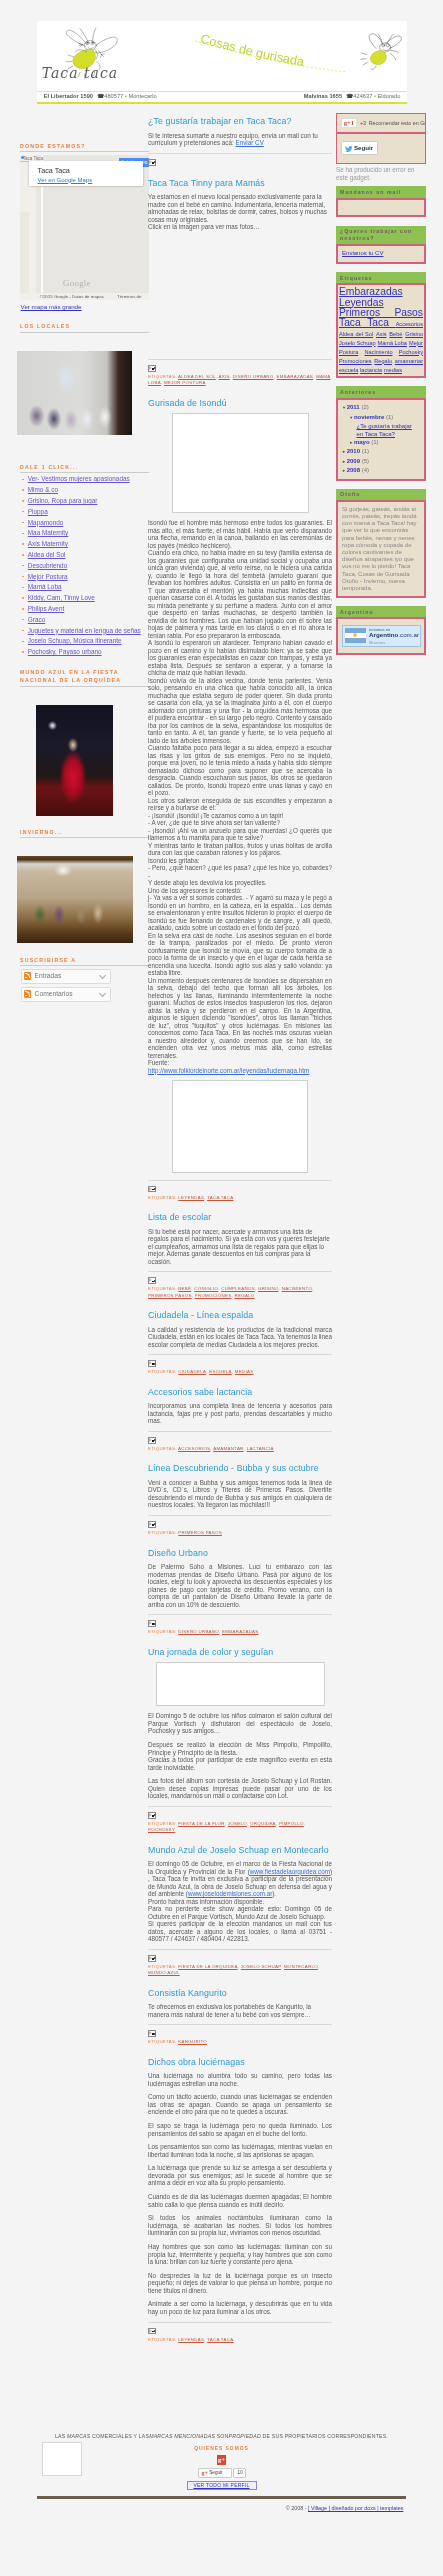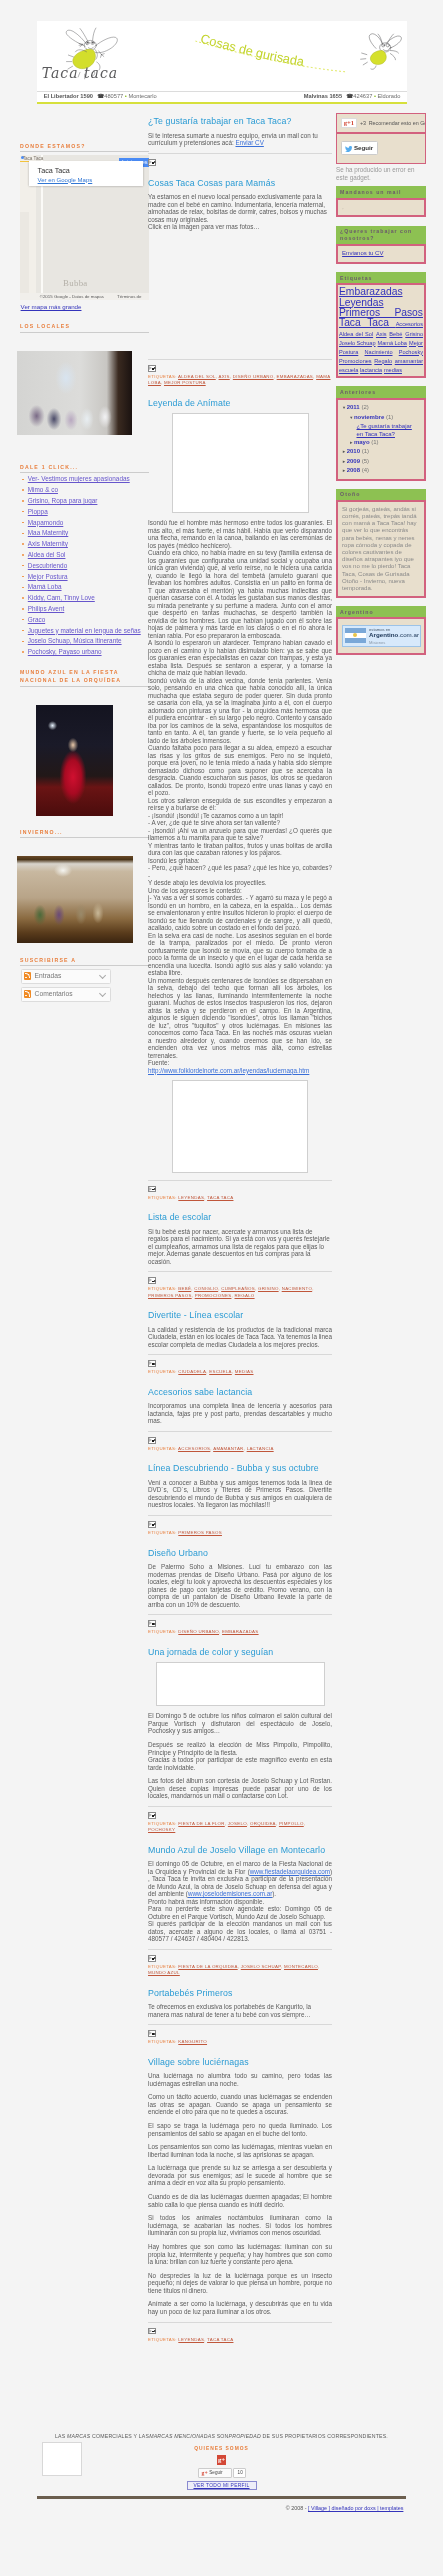--- a/index.html
+++ b/index.html
@@ -318,21 +318,21 @@
           <div class="map-road"></div>
           <div class="map-topbar"></div>
           <div class="map-pin-dot"></div>
           <div class="map-label">Taca Taca</div>
           <div class="map-login">Iniciar sesión</div>
           <div class="map-star">★</div>
           <div class="infowin">
             <div class="t">Taca Taca</div>
             <a class="s">Ver en Google Maps</a>
           </div>
-          <div class="map-ggl">Bubba</div>
+          <div class="map-ggl">Google</div>
           <div class="map-foot">
             <span style="left:19.6px">©2015 Google - Datos de mapas</span>
             <span style="left:97px">Términos de uso</span>
           </div>
         </div>
         <a class="mapmore">Ver mapa más grande</a>
       </div>
 
       <div class="sb-block gap">
         <div class="sb-h">LOS LOCALES</div>
@@ -392,33 +392,33 @@
       <div class="post">
         <h2>¿Te gustaría trabajar en Taca Taca?</h2>
         <p class="nojust"><span>Si te interesa sumarte a nuestro equipo, envía un mail con tu currículum y pretensiones acá: </span><a>Enviar CV</a></p>
         <div class="post-foot">
           <span class="mailicon"><span class="mailarrow"></span></span>
         </div>
       </div>
       <div class="post-sep"></div>
 
       <div class="post">
-        <h2>Cosas Taca Cosas para Mamás</h2>
+        <h2>Taca Taca Tinny para Mamás</h2>
         <p class="nojust">Ya estamos en el nuevo local pensado exclusivamente para la madre con el bebé en camino. Indumentaria, lencería maternal, almohadas de relax, bolsitas de dormir, catres, bolsos y muchas cosas muy originales.
 Click en la imagen para ver mas fotos…</p>
         <div class="imgmissing"></div>
         <div class="post-foot">
           <span class="mailicon"><span class="mailarrow"></span></span>
           <div class="tags"><span>ETIQUETAS: </span><a>ALDEA DEL SOL</a><span class="tagsep">, </span><a>AXIS</a><span class="tagsep">, </span><a>DISEÑO URBANO</a><span class="tagsep">, </span><a>EMBARAZADAS</a><span class="tagsep">, </span><a>MAMÁ LOBA</a><span class="tagsep">, </span><a>MEJOR POSTURA</a></div>
         </div>
       </div>
       <div class="post-sep"></div>
 
       <div class="post">
-        <h2>Leyenda de Anímate</h2>
+        <h2>Gurisada de Isondú</h2>
         <div class="pimg ph-night1"></div>
         <div id="isondu-body">
             <p class="tight">Isondú fue el hombre más hermoso entre todos los guaraníes. El más alto, el más fuerte, el más hábil. Había que verlo disparando una flecha, remando en la canoa, bailando en las ceremonias de los payés (médico hechicero).</p>
             <p class="tight">Cuando era chico, no había madre en su tevy (familia extensa de los guaraníes que configuraba una unidad social y ocupaba una única gran vivienda) que, al verlo reírse, no le hiciera una caricia y, cuando le llegó la hora del tembetá (amuleto guaraní que llevaban los hombres adultos. Consistía en un palito en forma de T que atravesaba el mentón) ya había muchas indiecitas que querían casarse con él. A todas les gustaban sus manos diestras, su mirada penetrante y su perfume a madera. Junto con el amor que despertó en tantas muchachas, se despertó también la envidia de los hombres. Los que habían jugado con él sobre las hojas de palmera y más tarde en los claros o en el río ahora le tenían rabia. Por eso prepararon la emboscada.</p>
             <p class="tight">A Isondú lo esperaron un atardecer. Temprano habían cavado el pozo en el camino y lo habían disimulado bien: ya se sabe que los guaraníes eran especialistas en cazar con trampas, y esta ya estaba lista. Después se sentaron a esperar, y a tomarse la chicha de maíz que habían llevado.</p>
             <p class="tight">Isondú volvía de la aldea vecina, donde tenía parientes. Venía solo, pensando en una chica que había conocido allí, la única muchacha que estaba seguro de poder querer. Sin duda pronto se casaría con ella, ya se la imaginaba junto a él, con el cuerpo adornado con pinturas y una flor - la orquídea más hermosa que él pudiera encontrar - en su largo pelo negro. Contento y cansado iba por los caminos de la selva, espantándose los mosquitos de tanto en tanto. A él, tan grande y fuerte, se lo veía pequeño al lado de los árboles inmensos.</p>
             <p class="tight">Cuando faltaba poco para llegar a su aldea, empezó a escuchar las risas y los gritos de sus enemigos. Pero no se inquietó, porque era joven, no le tenía miedo a nada y había sido siempre demasiado dichoso como para suponer que se acercaba la desgracia. Cuando escucharon sus pasos, los otros se quedaron callados. De pronto, Isondú tropezó entre unas lianas y cayó en el pozo.</p>
             <p class="tight">Los otros salieron enseguida de sus escondites y empezaron a reírse y a burlarse de él:</p>
             <p class="tight">- ¡Isondú! ¡Isondú! ¡Te cazamos como a un tapir!</p>
             <p class="tight">- A ver, ¿de qué te sirve ahora ser tan valiente?</p>
@@ -445,21 +445,21 @@
         <h2>Lista de escolar</h2>
         <p class="nojust">Si tu bebé está por nacer, acercate y armamos una lista de regalos para el nacimiento. Si ya está con vos y querés festejarle el cumpleaños, armamos una lista de regalos para que elijas lo mejor. Ademas ganate descuentos en tus compras para la ocasión.</p>
         <div class="post-foot">
           <span class="mailicon"><span class="mailarrow"></span></span>
           <div class="tags"><span>ETIQUETAS: </span><a>BEBÉ</a><span class="tagsep">, </span><a>CONIGLIO</a><span class="tagsep">, </span><a>CUMPLEAÑOS</a><span class="tagsep">, </span><a>GRISINO</a><span class="tagsep">, </span><a>NACIMIENTO</a><span class="tagsep">, </span><a>PRIMEROS PASOS</a><span class="tagsep">, </span><a>PROMOCIONES</a><span class="tagsep">, </span><a>REGALO</a></div>
         </div>
       </div>
       <div class="post-sep"></div>
 
       <div class="post">
-        <h2>Divertite - Línea escolar</h2>
+        <h2>Ciudadela - Línea espalda</h2>
         <p>La calidad y resistencia de los productos de la tradicional marca Ciudadela, están en los locales de Taca Taca. Ya tenemos la linea escolar completa de medias Ciudadela a los mejores precios.</p>
         <div class="post-foot">
           <span class="mailicon"><span class="mailarrow"></span></span>
           <div class="tags"><span>ETIQUETAS: </span><a>CIUDADELA</a><span class="tagsep">, </span><a>ESCUELA</a><span class="tagsep">, </span><a>MEDIAS</a></div>
         </div>
       </div>
       <div class="post-sep"></div>
 
       <div class="post">
         <h2>Accesorios sabe lactancia</h2>
@@ -499,41 +499,41 @@
 Gracias a todos por participar de este magnífico evento en esta tarde inolvidable.</p>
         <p>Las fotos del álbum son cortesía de Joselo Schuap y Lot Rostan. Quien desee copias impresas puede pasar por uno de los locales, mandarnos un mail o contactarse con Lot.</p>
         <div class="post-foot">
           <span class="mailicon"><span class="mailarrow"></span></span>
           <div class="tags"><span>ETIQUETAS: </span><a>FIESTA DE LA FLOR</a><span class="tagsep">, </span><a>JOSELO</a><span class="tagsep">, </span><a>ORQUÍDEA</a><span class="tagsep">, </span><a>PIMPOLLO</a><span class="tagsep">, </span><a>POCHOSKY</a></div>
         </div>
       </div>
       <div class="post-sep"></div>
 
       <div class="post">
-        <h2>Mundo Azul de Joselo Village en Montecarlo</h2>
+        <h2>Mundo Azul de Joselo Schuap en Montecarlo</h2>
         <p><span>El domingo 05 de Octubre, en el marco de la Fiesta Nacional de la Orquidea y Provincial de la Flor (</span><a>www.fiestadelaorquidea.com</a><span>) , Taca Taca te invita en exclusiva a participar de la presentación de Mundo Azul, la obra de Joselo Schuap en defensa del agua y del ambiente (</span><a>www.joselodemisiones.com.ar</a><span>).</span><br><span>Pronto habrá más información disponible.</span><br><span>Para no perderte este show agendate esto: Domingo 05 de Octubre en el Parque Vortisch, Mundo Azul de Joselo Schuapp.</span><br><span>Si querés participar de la elección mandanos un mail con tus datos, acercate a alguno de los locales, o llamá al 03751 - 480577 / 424637 / 480404 / 422813.</span></p>
         <div class="post-foot">
           <span class="mailicon"><span class="mailarrow"></span></span>
           <div class="tags"><span>ETIQUETAS: </span><a>FIESTA DE LA ORQUÍDEA</a><span class="tagsep">, </span><a>JOSELO SCHUAP</a><span class="tagsep">, </span><a>MONTECARLO</a><span class="tagsep">, </span><a>MUNDO AZUL</a></div>
         </div>
       </div>
       <div class="post-sep"></div>
 
       <div class="post">
-        <h2>Portabebés Primeros</h2>
+        <h2>Consistía Kangurito</h2>
         <p class="nojust">Te ofrecemos en exclusiva los portabebés de Kangurito, la manera mas natural de tener a tu bebé con vos siempre…</p>
         <div class="post-foot">
           <span class="mailicon"><span class="mailarrow"></span></span>
           <div class="tags"><span>ETIQUETAS: </span><a>KANGURITO</a></div>
         </div>
       </div>
       <div class="post-sep"></div>
 
       <div class="post">
-        <h2>Village sobre luciérnagas</h2>
+        <h2>Dichos obra luciérnagas</h2>
         <div id="dichos-body">
             <p>Una luciérnaga no alumbra todo su camino, pero todas las luciérnagas estrellan una noche.</p>
             <p>Como un tácito acuerdo, cuando unas luciérnagas se encienden las otras se apagan. Cuando se apaga un pensamiento se enciende el otro para que no te quedes a oscuras.</p>
             <p>El sapo se traga la luciérnaga pero no queda iluminado. Los pensamientos del sabio se apagan en el buche del tonto.</p>
             <p>Los pensamientos son como las luciérnagas, mientras vuelan en libertad iluminan toda la noche, si las aprisionas se apagan.</p>
             <p>La luciérnaga que prende su luz se arriesga a ser descubierta y devorada por sus enemigos; así le sucede al hombre que se anima a decir en voz alta su propio pensamiento.</p>
             <p>Cuando es de día las luciérnagas duermen apagadas; El hombre sabio calla lo que piensa cuando es inútil decirlo.</p>
             <p>Si todos los animales noctámbulos iluminaran como la luciérnaga, se acabarían las noches. Si todos los hombres iluminaran con su propia luz, viviríamos con menos oscuridad.</p>
             <p>Hay hombres que son como las luciérnagas: iluminan con su propia luz, intermitente y pequeña; y hay hombres que son como la luna: brillan con luz fuerte y constante pero ajena.</p>
             <p>No desprecies la luz de la luciérnaga porque es un insecto pequeño; ni dejes de valorar lo que piensa un hombre, porque no tiene títulos ni dinero.</p>

